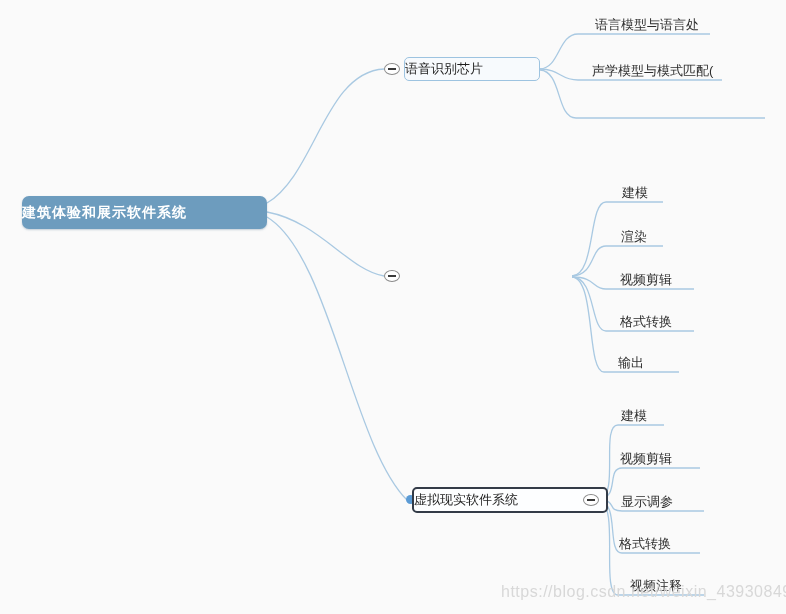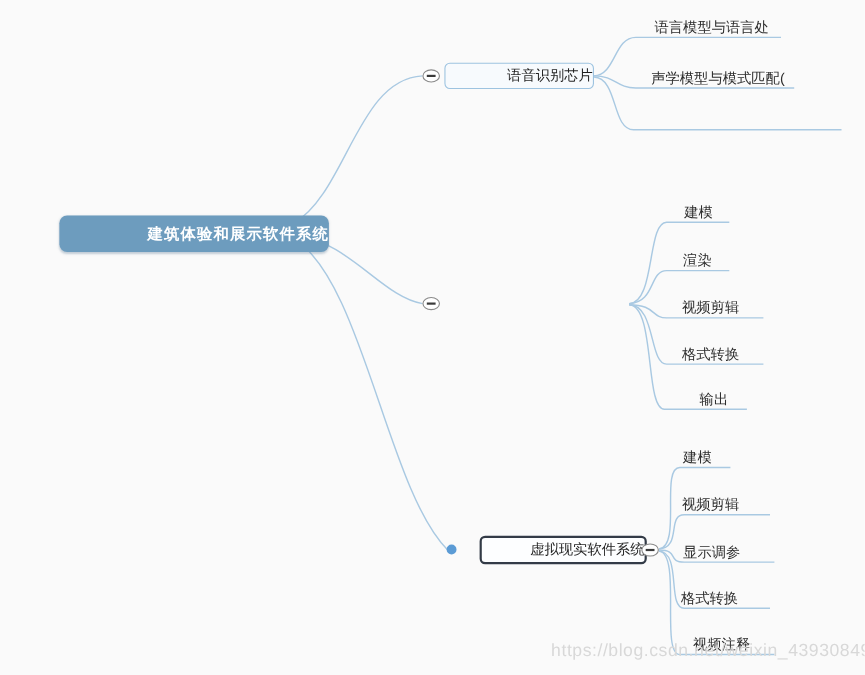--- a/index.html
+++ b/index.html
@@ -3,26 +3,26 @@
 <meta charset="utf-8">
 <style>
   html,body{margin:0;padding:0;}
   .canvas{
     position:relative;width:786px;height:614px;overflow:hidden;
     background:#FAFAFA;font-family:"Liberation Sans","DejaVu Sans",sans-serif;
   }
   .links{position:absolute;left:0;top:0;pointer-events:none;}
   .links path{fill:none;stroke:#A9C9E2;stroke-width:1.3;}
   .node{
-    position:absolute;display:flex;align-items:center;justify-content:flex-end;
+    position:absolute;display:flex;align-items:center;justify-content:flex-start;
     box-sizing:border-box;cursor:pointer;white-space:nowrap;
   }
   .root-node{
     background:#6D9CBE;border-radius:7px;color:#fff;font-weight:bold;
-    font-size:14px;letter-spacing:1px;box-shadow:0 1px 2px rgba(90,120,150,.35);margin-left:32px;
+    font-size:14px;letter-spacing:1px;box-shadow:0 1px 2px rgba(90,120,150,.35);
   }
   .branch-node{
     background:#F7FAFD;border:1px solid #9DC3E0;border-radius:5px;
     color:#1f1f1f;font-size:13px;
   }
   .branch-node.selected{border:2px solid #333B47;background:#FDFEFF;}
   .collapse{
     position:absolute;width:16px;height:12px;border-radius:50%;
     background:#fff;border:1px solid #8a8a8a;box-sizing:border-box;
     display:flex;align-items:center;justify-content:center;cursor:pointer;
@@ -81,24 +81,24 @@
   <div class="child-label" style="left:595px;top:16px;">语言模型与语言处</div>
   <div class="child-label" style="left:592px;top:62px;">声学模型与模式匹配(</div>
 
   <div class="collapse" style="left:384px;top:270px;">
     <span class="minus"></span>
   </div>
   <div class="child-label" style="left:622px;top:184px;">建模</div>
   <div class="child-label" style="left:621px;top:228px;">渲染</div>
   <div class="child-label" style="left:620px;top:271px;">视频剪辑</div>
   <div class="child-label" style="left:620px;top:313px;">格式转换</div>
-  <div class="child-label" style="left:618px;top:354px;margin-left:18px;">输出</div>
+  <div class="child-label" style="left:618px;top:354px;">输出</div>
 
   <div class="drag-dot" style="left:406px;top:495px;"></div>
-  <div class="node branch-node selected" style="left:436px;top:487px;width:152px;height:26px;">
+  <div class="node branch-node selected" style="left:412px;top:487px;width:196px;height:26px;">
     <span>虚拟现实软件系统</span>
   </div>
   <div class="collapse" style="left:583px;top:494px;">
     <span class="minus"></span>
   </div>
   <div class="child-label" style="left:621px;top:407px;">建模</div>
   <div class="child-label" style="left:620px;top:450px;">视频剪辑</div>
   <div class="child-label" style="left:621px;top:493px;">显示调参</div>
   <div class="child-label" style="left:619px;top:535px;">格式转换</div>
   <div class="child-label" style="left:630px;top:577px;">视频注释</div>

